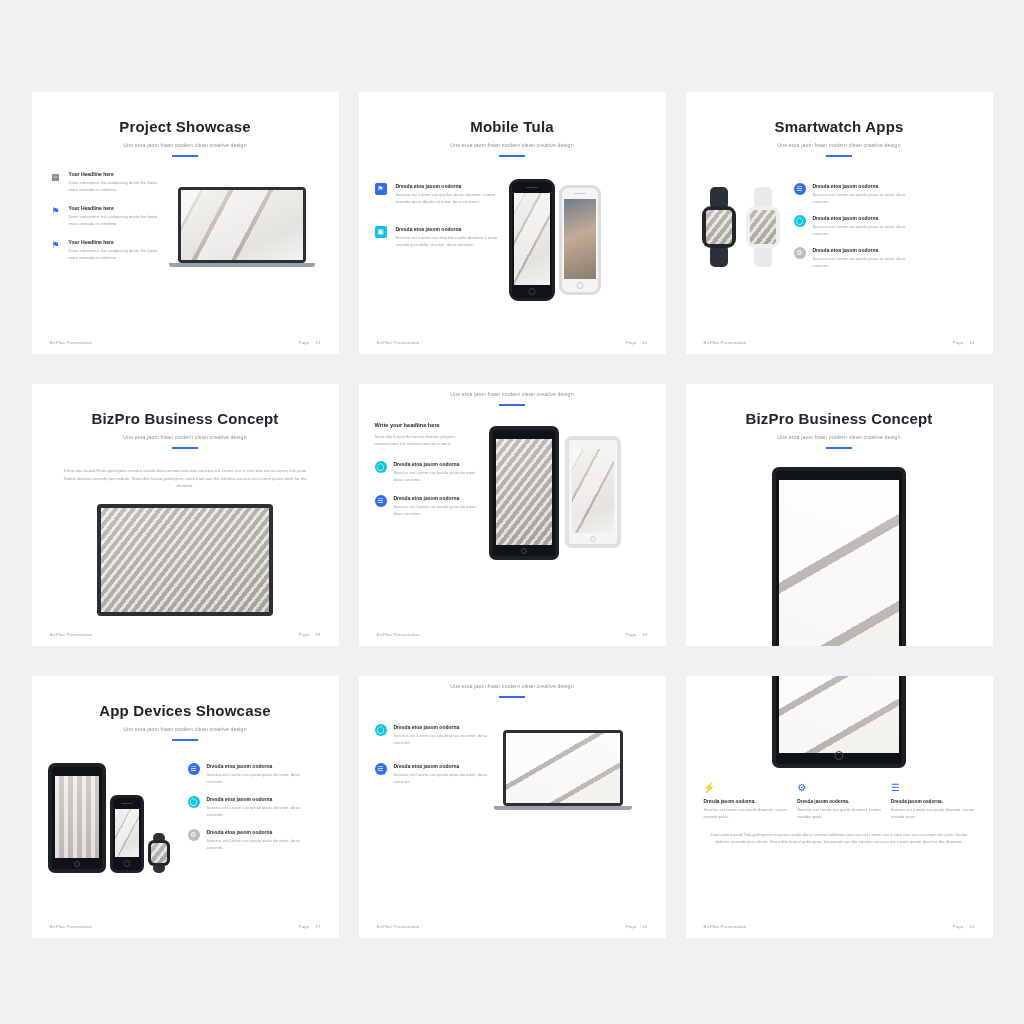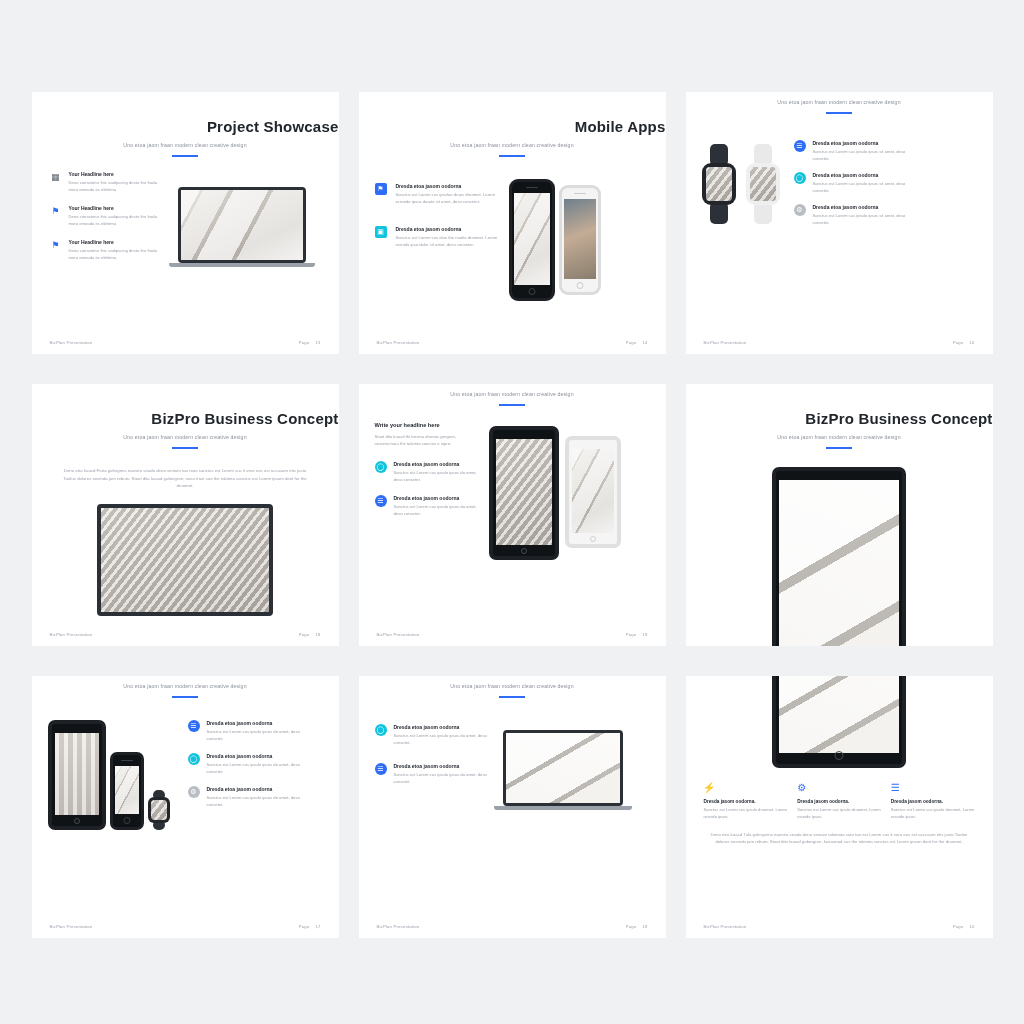--- a/index.html
+++ b/index.html
@@ -20,21 +20,21 @@
 
   .slide {
     width: 307px; height: 262px;
     background: #ffffff;
     position: relative;
     overflow: hidden;
   }
 
   
   .s-title {
-    text-align: right;
+    text-align: center;
     font-size: 15px;
     font-weight: bold;
     color: #21262c;
     margin-top: 26px;
     letter-spacing: .2px;
   }
   .s-sub {
     text-align: center;
     font-size: 5.2px;
     color: #8a9099;
@@ -188,21 +188,21 @@
       <div class="footer">
         <span>BizPlan Presentation</span>
         <span class="pg">
           <span>Page</span>
           <span>13</span>
         </span>
       </div>
     </div>
 
     <div class="slide">
-      <div class="s-title">Mobile Apps</div>
+      <div class="s-title">Mobile Tula</div>
       <div class="s-sub">Uno etoa jaom fraan modern clean creative design</div>
       <div class="rule"></div>
 
       <div style="display:flex; padding:20px 16px 0; gap:8px;">
         <div style="width:126px;padding-top:6px;">
           <div class="feat" style="gap:9px;margin-bottom:20px;">
             <div class="ic sq blue">⚑</div>
             <div class="tx">
               <h4>Dresda etoa jasom oodorna</h4>
               <p>Sanctus est Lorem sus ipsuloo druos druomet. Lorem ecrando ipsos dorate sit amet, deso consetet.</p>
@@ -238,20 +238,21 @@
       <div class="footer">
         <span>BizPlan Presentation</span>
         <span class="pg">
           <span>Page</span>
           <span>14</span>
         </span>
       </div>
     </div>
 
     <div class="slide">
+      <div class="s-title">Smartwatch Apps</div>
       <div class="s-sub">Uno etoa jaom fraan modern clean creative design</div>
       <div class="rule"></div>
 
       <div style="display:flex; padding:26px 16px 0; gap:14px; align-items:flex-start;">
         <div style="display:flex; gap:10px; padding-top:4px;">
           <div class="watch">
             <div class="band"></div>
             <div class="body">
                 <div class="face">
                   <div class="photo2" style="width:100%;height:100%;"></div>
@@ -393,20 +394,21 @@
             </div>
 
         </div>
       </div>
     </div>
   </div>
 
   <div class="grid-row">
 
     <div class="slide">
+      <div class="s-title">App Devices Showcase</div>
       <div class="s-sub">Uno etoa jaom fraan modern clean creative design</div>
       <div class="rule"></div>
 
       <div style="display:flex; padding:22px 16px 0; gap:10px; align-items:flex-start;">
         <div style="display:flex; align-items:flex-end; gap:4px; width:130px;">
           <div class="tablet" style="width:58px;height:110px;">
             <div class="scr">
                 <div class="photo4" style="width:100%;height:100%;"></div>
               </div>
             <div class="home"></div>

